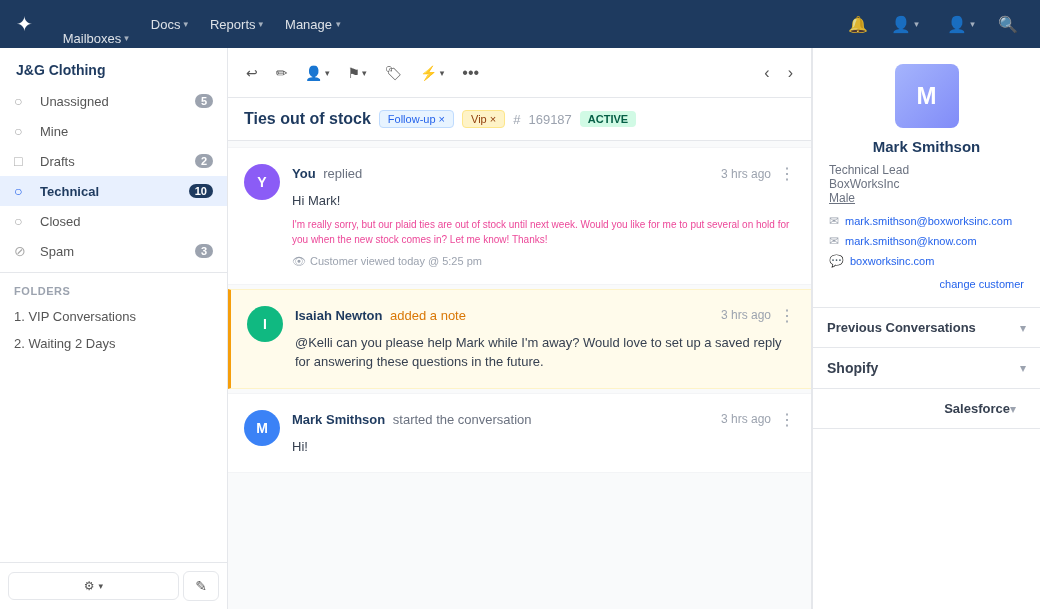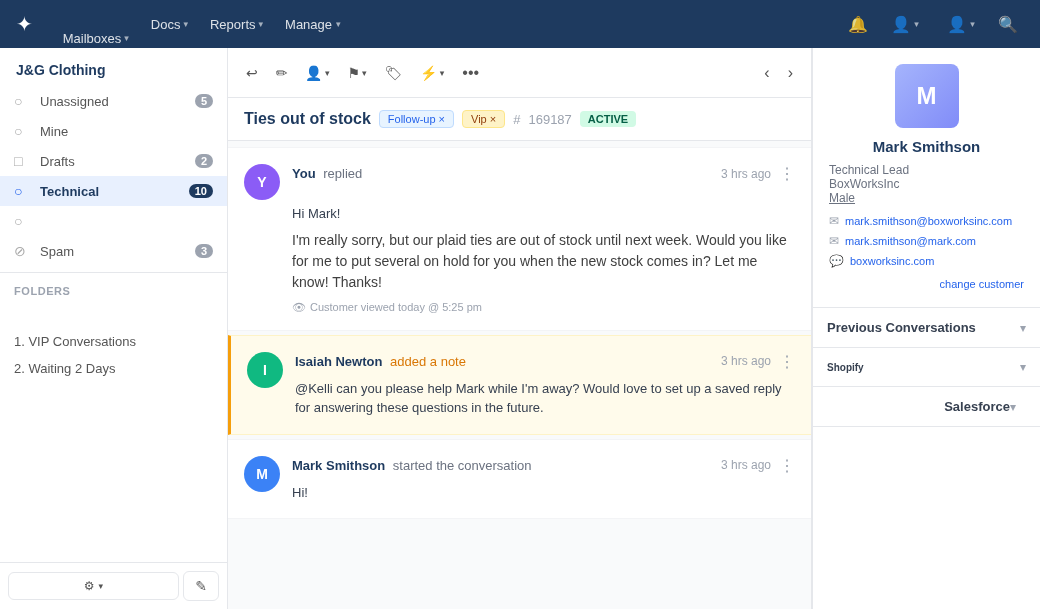--- a/index.html
+++ b/index.html
@@ -71,31 +71,32 @@
       </div>
 
       <div style="display:flex; align-items:center; padding:7px 14px; cursor:pointer; background:#e8f0fe; color:#1e3a5f; font-weight:600;">
         <span style="width:18px; margin-right:8px; font-size:14px; color:#2563eb;">○</span>
         <span style="flex:1; font-size:13px;">Technical</span>
         <span style="font-size:11px; font-weight:600; background:#1e3a5f; color:white; border-radius:10px; padding:1px 6px;">10</span>
       </div>
 
       <div style="display:flex; align-items:center; padding:7px 14px; cursor:pointer; color:#555;">
         <span style="width:18px; margin-right:8px; font-size:14px; opacity:0.5;">○</span>
+        <span style="flex:1; font-size:13px;">Closed</span>
       </div>
 
       <div style="display:flex; align-items:center; padding:7px 14px; cursor:pointer; color:#555;">
         <span style="width:18px; margin-right:8px; font-size:14px; opacity:0.5;">⊘</span>
         <span style="flex:1; font-size:13px;">Spam</span>
         <span style="font-size:11px; font-weight:600; background:#9ca3af; color:white; border-radius:10px; padding:1px 6px;">3</span>
       </div>
 
       <div style="height:1px; background:#e5e7eb; margin:6px 0;"></div>
       <div style="padding:6px 14px; font-size:11px; font-weight:600; color:#9ca3af; text-transform:uppercase; letter-spacing:0.05em;">FOLDERS</div>
-      <div style="padding:6px 14px; cursor:pointer; color:#555; font-size:13px;margin-top:25px;">1. VIP Conversations</div>
+      <div style="padding:6px 14px; cursor:pointer; color:#555; font-size:13px;">1. VIP Conversations</div>
       <div style="padding:6px 14px; cursor:pointer; color:#555; font-size:13px;">2. Waiting 2 Days</div>
     </div>
 
     <div style="display:flex; align-items:center; padding:8px; border-top:1px solid #e5e7eb; gap:4px;">
       <div style="flex:1; padding:6px 10px; border:1px solid #e5e7eb; border-radius:6px; cursor:pointer; display:flex; align-items:center; justify-content:center; gap:4px; font-size:12px; color:#555; background:white;">
         <span>⚙</span>
         <span style="font-size:9px;">▾</span>
       </div>
       <div style="width:36px; padding:6px; border:1px solid #e5e7eb; border-radius:6px; cursor:pointer; display:flex; align-items:center; justify-content:center; font-size:14px; color:#555; background:white;">
         <span>✎</span>
@@ -139,32 +140,32 @@
       <span style="color:#9ca3af; font-size:13px;">169187</span>
       <span style="background:#d1fae5; color:#065f46; font-size:11px; padding:2px 8px; border-radius:4px; font-weight:600;">ACTIVE</span>
     </div>
 
     <div style="flex:1; overflow-y:auto; padding:6px 0; background:#f9fafb;">
 
       <div style="background:#fff; border-top:1px solid #f3f4f6; border-bottom:1px solid #f3f4f6; padding:16px; margin-bottom:4px;">
         <div style="display:flex; align-items:flex-start; gap:12px;">
           <div style="width:36px; height:36px; border-radius:50%; background:#8b5cf6; display:flex; align-items:center; justify-content:center; font-size:14px; font-weight:600; color:white; flex-shrink:0;">Y</div>
           <div style="flex:1;">
-            <div style="display:flex; align-items:center; justify-content:space-between; margin-bottom:21px;">
+            <div style="display:flex; align-items:center; justify-content:space-between; margin-bottom:8px;">
               <div>
                 <span style="font-weight:600; color:#1e3a5f;">You</span>
                 <span style="color:#6b7280; margin-left:4px;">replied</span>
               </div>
               <div style="display:flex; align-items:center; gap:8px;">
                 <span style="color:#9ca3af; font-size:12px;">3 hrs ago</span>
                 <span style="color:#9ca3af; cursor:pointer; font-size:16px;">⋮</span>
               </div>
             </div>
             <div style="color:#374151; line-height:1.5; font-size:13px; margin-bottom:6px;">Hi Mark!</div>
-            <div style="color:#404040; line-height:1.5; font-size:14px;">I'm really sorry, but our plaid ties are out of stock until next week. Would you like for me to put several on hold for you when the new stock comes in? Let me know! Thanks!</div>
+            <div style="color:#ec4899; line-height:1.5; font-size:10px;">I'm really sorry, but our plaid ties are out of stock until next week. Would you like for me to put several on hold for you when the new stock comes in? Let me know! Thanks!</div>
             <div style="margin-top:8px; display:flex; align-items:center; gap:4px; color:#9ca3af; font-size:11px;">
               <span>👁</span>
               <span>Customer viewed today @ 5:25 pm</span>
             </div>
           </div>
         </div>
       </div>
 
       <div style="background:#fffbeb; border-top:1px solid #fef3c7; border-bottom:1px solid #fef3c7; border-left:3px solid #f59e0b; padding:16px; margin-bottom:4px;">
         <div style="display:flex; align-items:flex-start; gap:12px;">
@@ -217,42 +218,42 @@
         <div style="color:#6b7280; font-size:12px;">BoxWorksInc</div>
         <div style="color:#6b7280; font-size:12px;text-decoration:underline;">Male</div>
       </div>
       <div style="width:100%; margin-top:6px;">
         <div style="display:flex; align-items:center; gap:6px; padding:3px 0;">
           <span style="color:#9ca3af; font-size:12px;">✉</span>
           <span style="color:#2563eb; font-size:11px; cursor:pointer;">mark.smithson@boxworksinc.com</span>
         </div>
         <div style="display:flex; align-items:center; gap:6px; padding:3px 0;">
           <span style="color:#9ca3af; font-size:12px;">✉</span>
-          <span style="color:#2563eb; font-size:11px; cursor:pointer;">mark.smithson@mark.com</span>
+          <span style="color:#2563eb; font-size:11px; cursor:pointer;">mark.smithson@know.com</span>
         </div>
         <div style="display:flex; align-items:center; gap:6px; padding:3px 0;">
           <span style="color:#9ca3af; font-size:12px;">💬</span>
           <span style="color:#2563eb; font-size:11px; cursor:pointer;">boxworksinc.com</span>
         </div>
         <div style="text-align:right; margin-top:5px;">
           <span style="color:#2563eb; font-size:11px; cursor:pointer;">change customer</span>
         </div>
       </div>
     </div>
 
     <div style="border-bottom:1px solid #e5e7eb;">
       <div style="display:flex; align-items:center; justify-content:space-between; padding:12px 14px; cursor:pointer;">
         <span style="font-weight:600; font-size:13px; color:#374151;">Previous Conversations</span>
         <span style="color:#9ca3af; font-size:12px;">▾</span>
       </div>
     </div>
 
     <div style="border-bottom:1px solid #e5e7eb;">
       <div style="display:flex; align-items:center; justify-content:space-between; padding:12px 14px; cursor:pointer;">
-        <span style="font-weight:600; font-size:10px; color:#374151;">Shopify</span>
+        <span style="font-weight:600; font-size:14px; color:#374151;">Shopify</span>
         <span style="color:#9ca3af; font-size:12px;">▾</span>
       </div>
     </div>
 
     <div style="border-bottom:1px solid #e5e7eb;">
       <div style="display:flex; align-items:center; justify-content:flex-end; padding:12px 24px; cursor:pointer;">
         <span style="font-weight:600; font-size:13px; color:#374151;">Salesforce</span>
         <span style="color:#9ca3af; font-size:12px;">▾</span>
       </div>
     </div>

